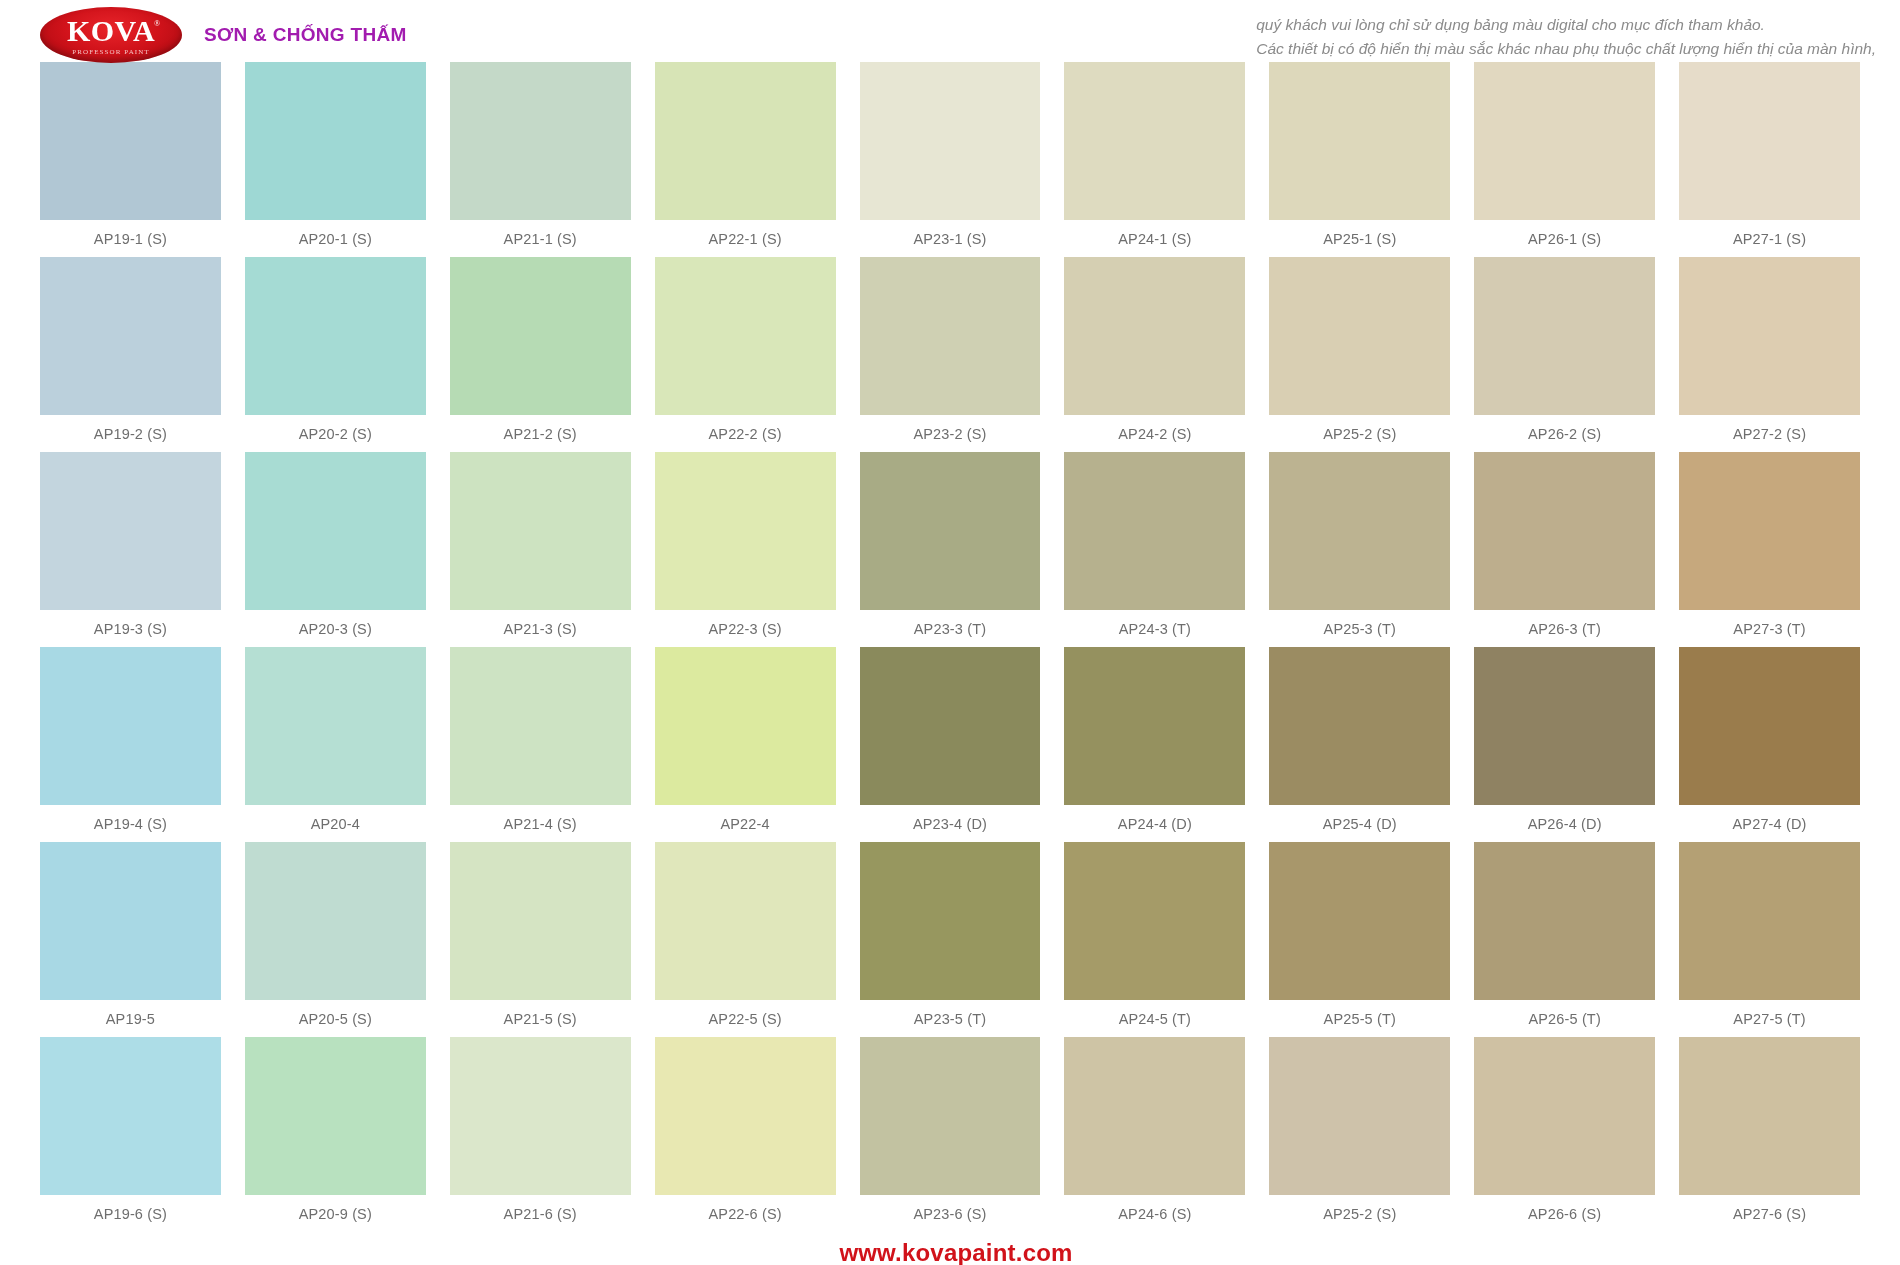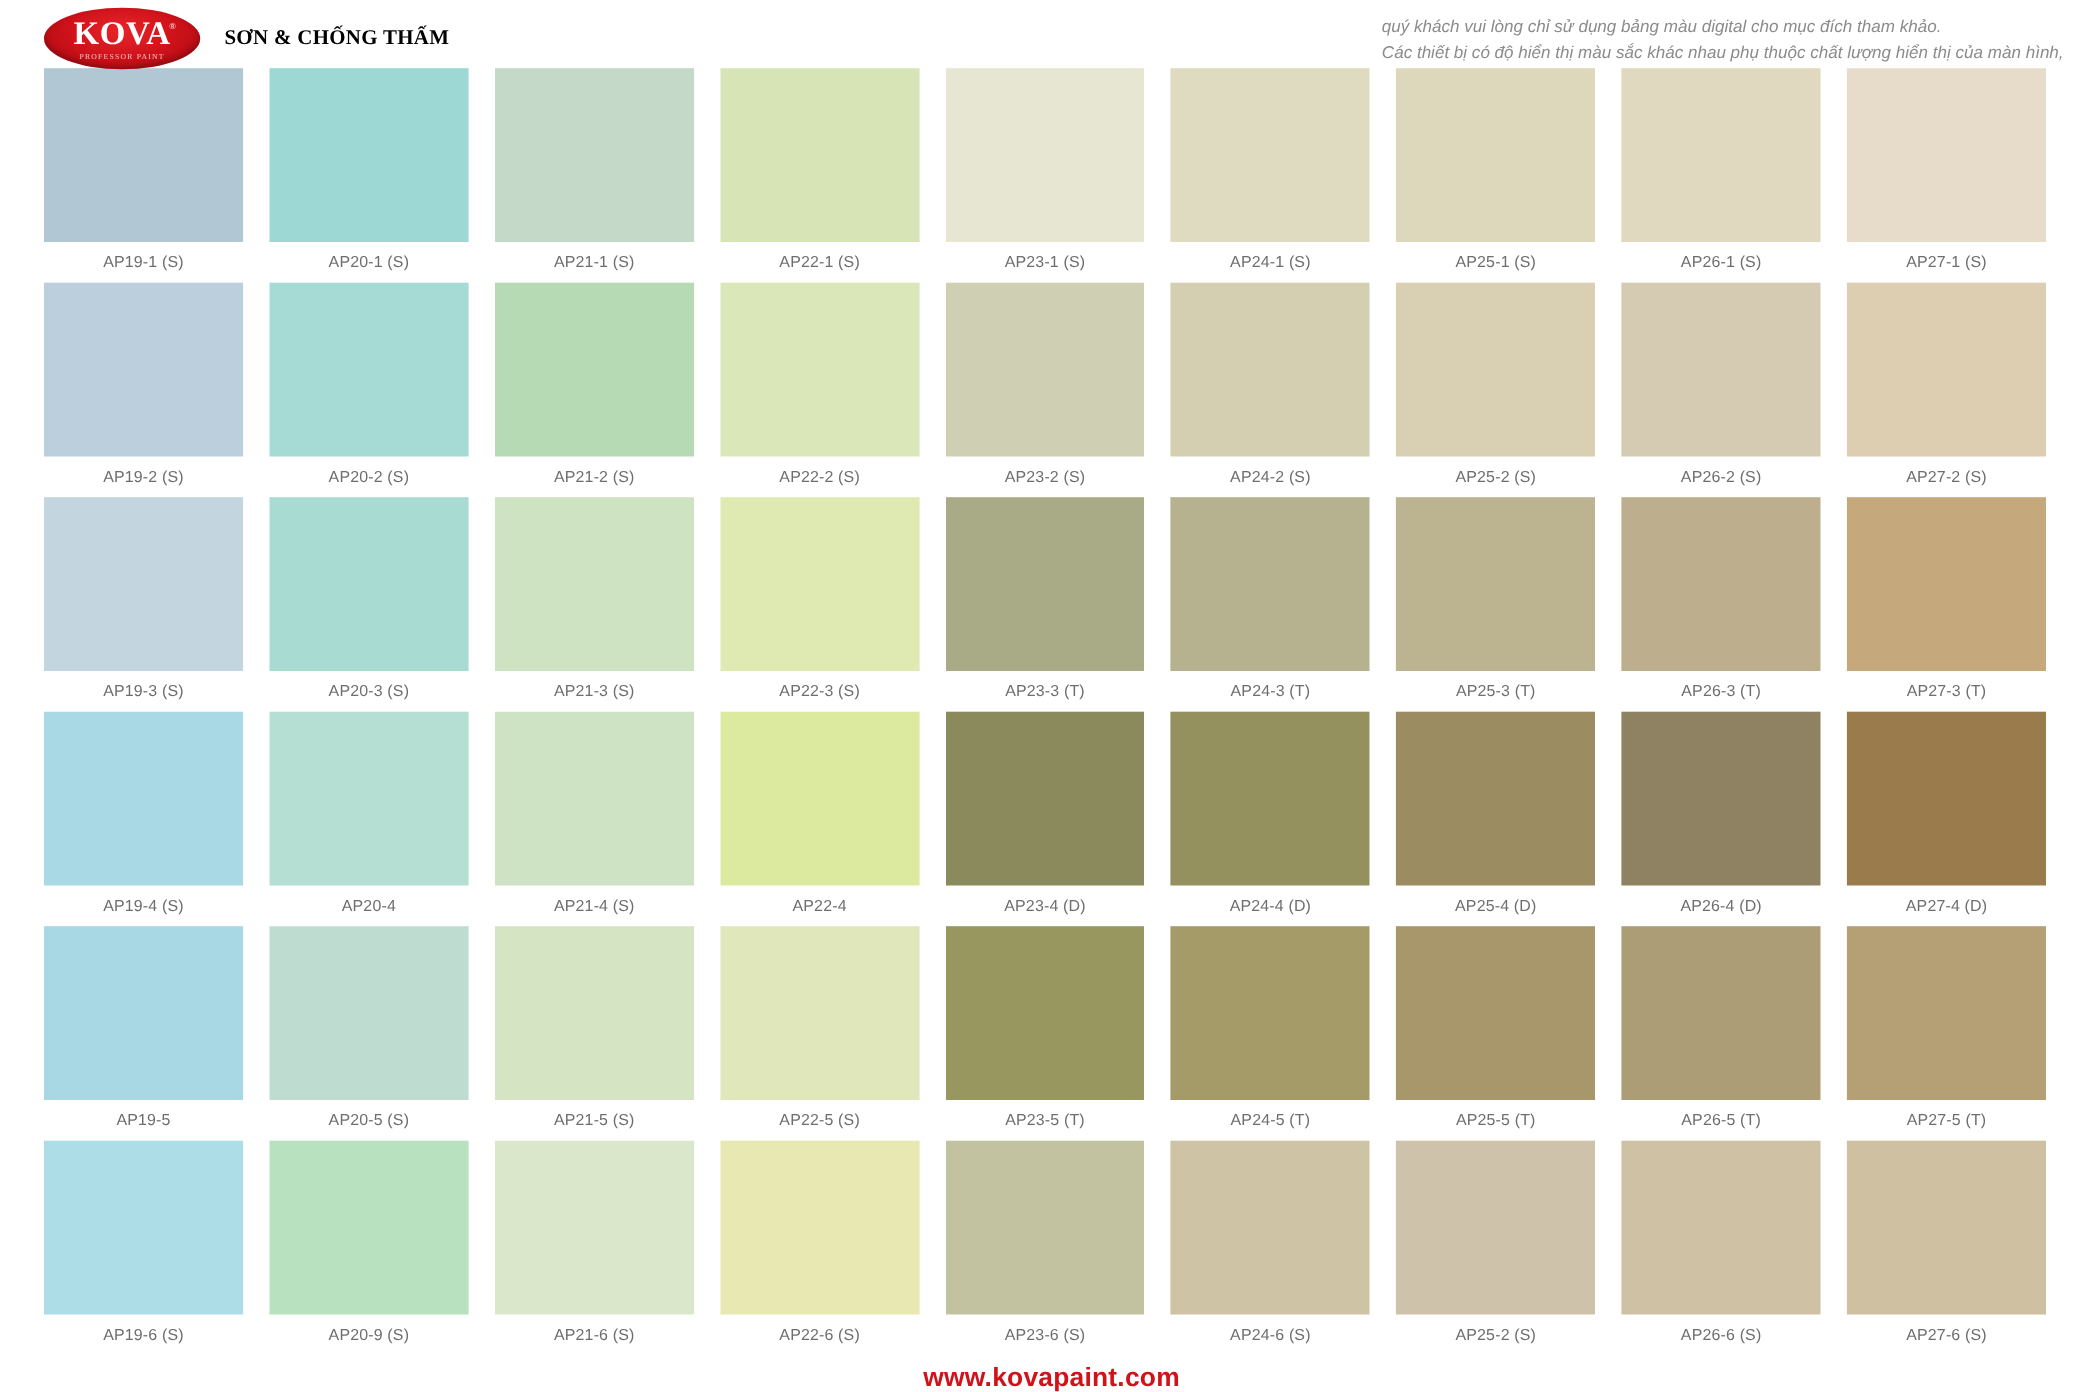--- a/index.html
+++ b/index.html
@@ -61,26 +61,25 @@
   }
   .logo-oval .logo-sub {
     font-family: "Liberation Serif", serif;
     color: #f3c3c3;
     font-size: 7px;
     letter-spacing: 1.1px;
     line-height: 1;
     margin-top: 3px;
   }
   .brand-tag {
-    color: #000000;
+    color: #a21caf;
     font-size: 19px;
     font-weight: bold;
     letter-spacing: 0.3px;
     white-space: nowrap;
-    font-family: Liberation Serif, serif;
   }
   .disclaimer {
     margin-left: auto;
     text-align: left;
     color: #8b8b8b;
     font-size: 15.5px;
     font-style: italic;
     line-height: 1.55;
     max-width: 740px;
     padding-top: 4px;

